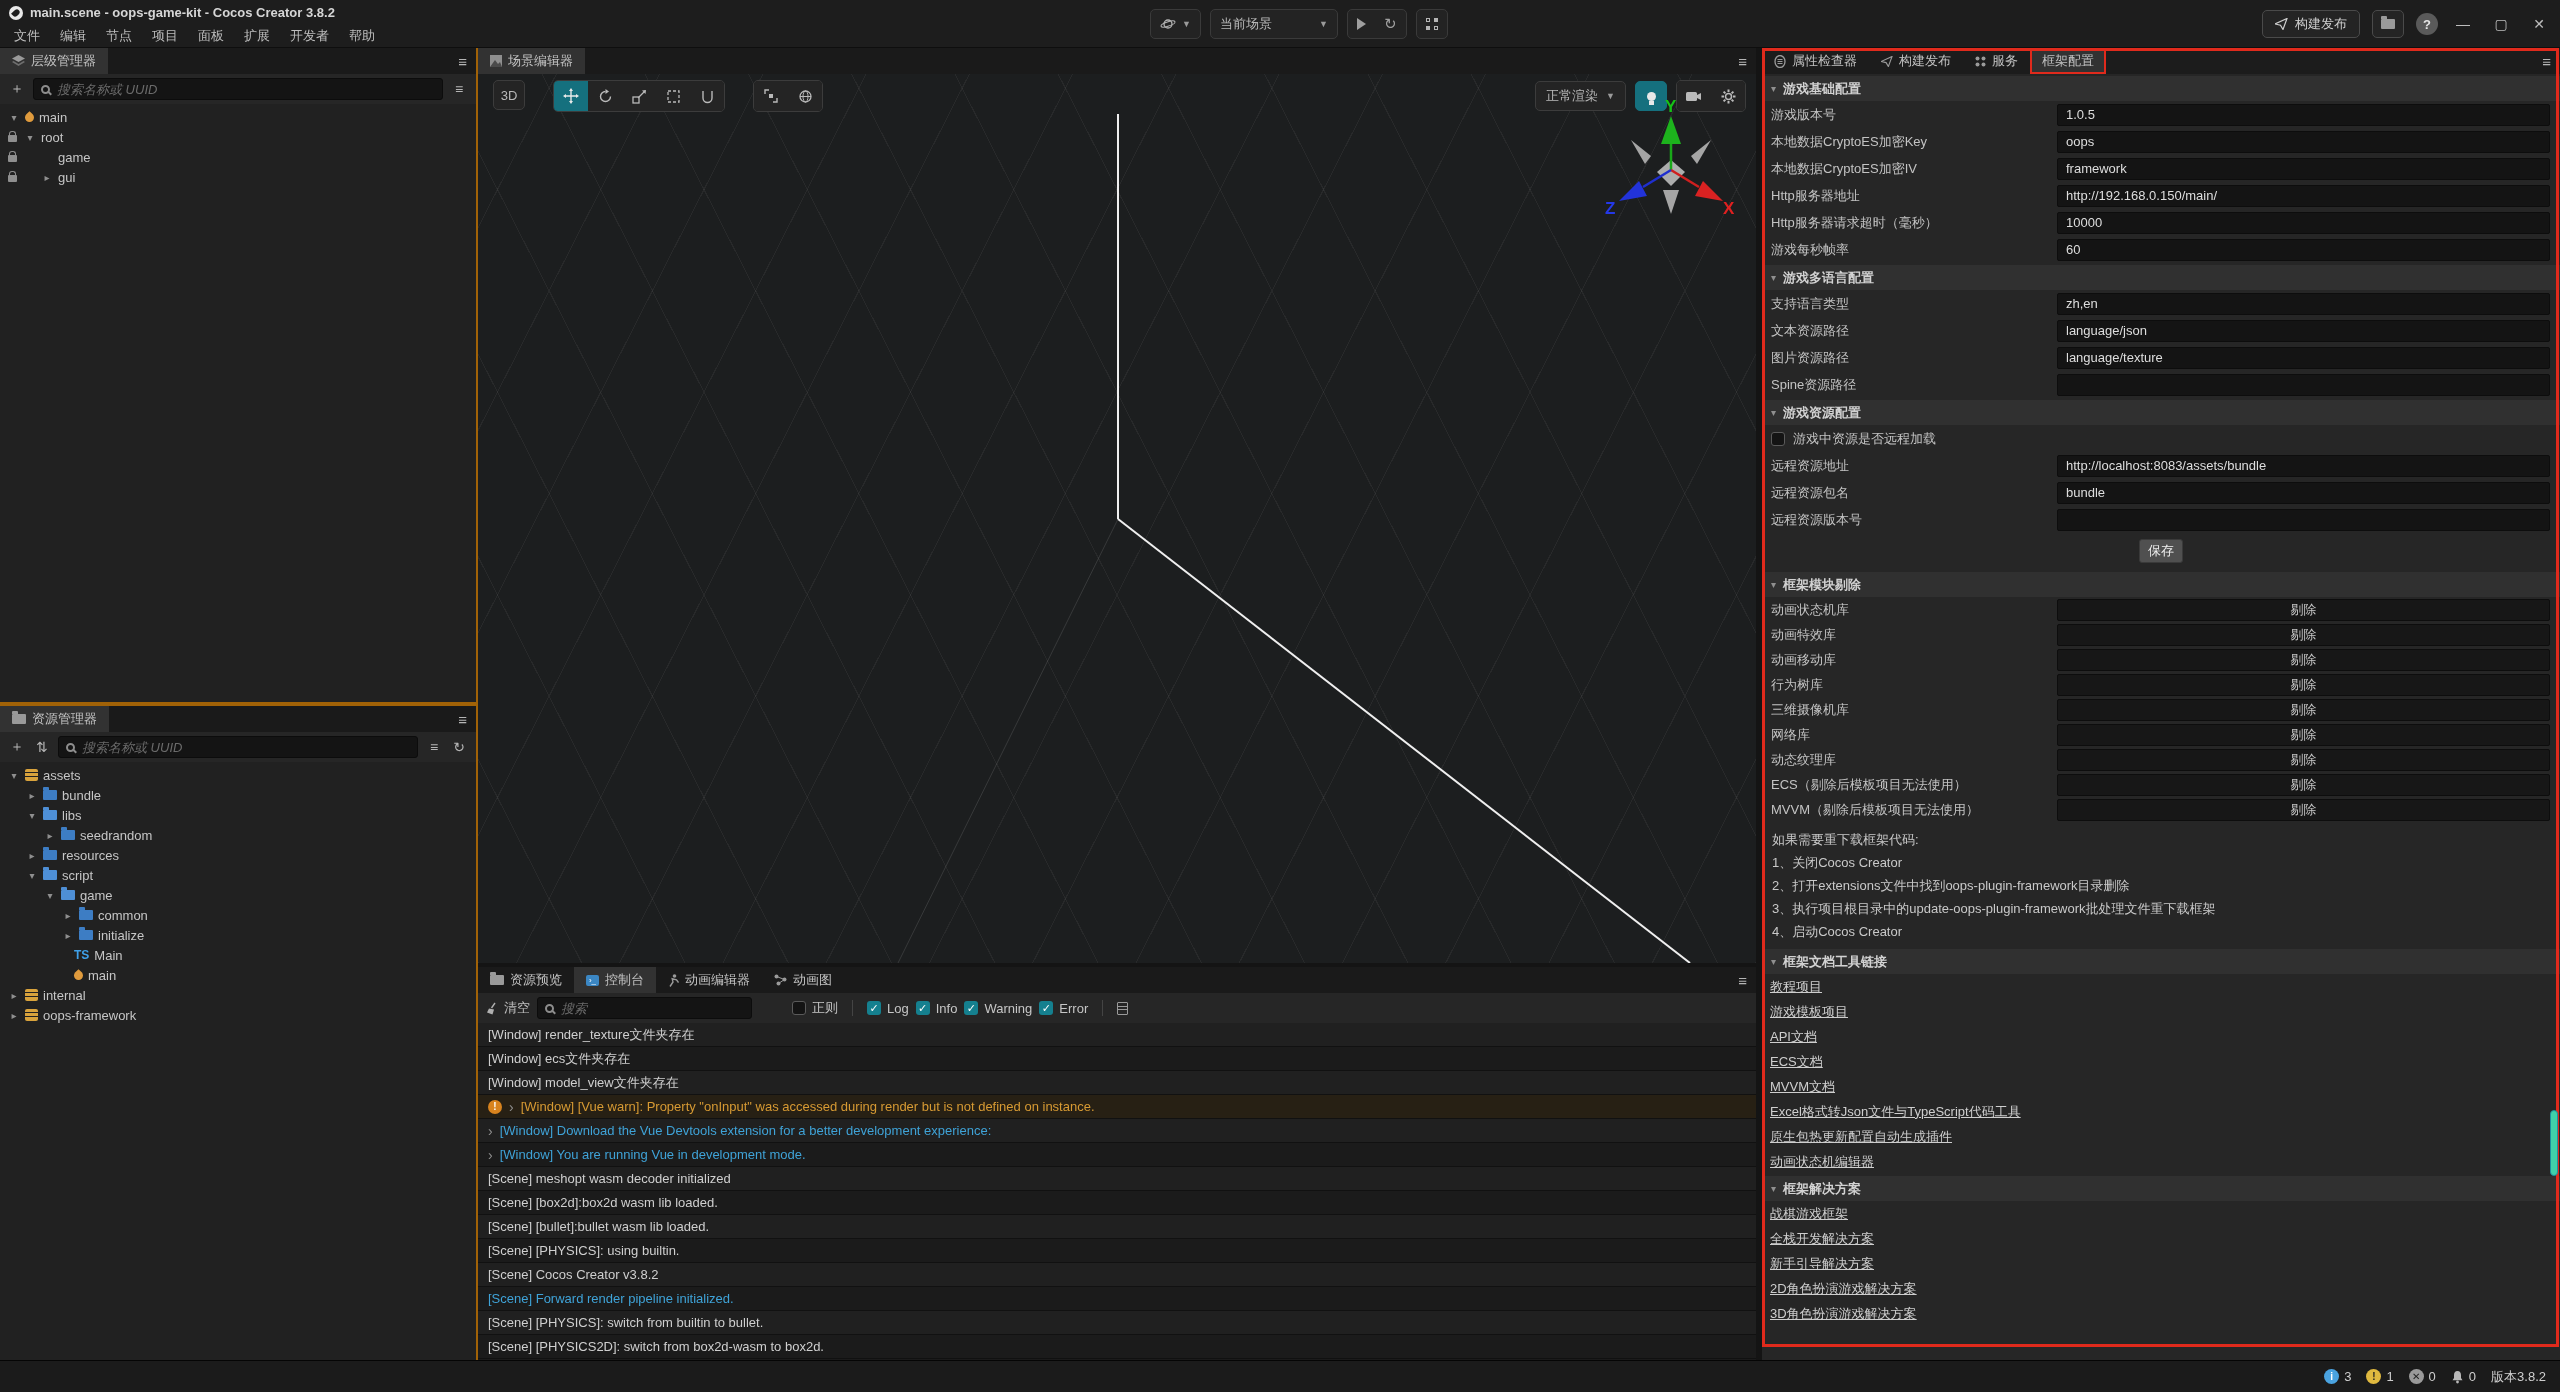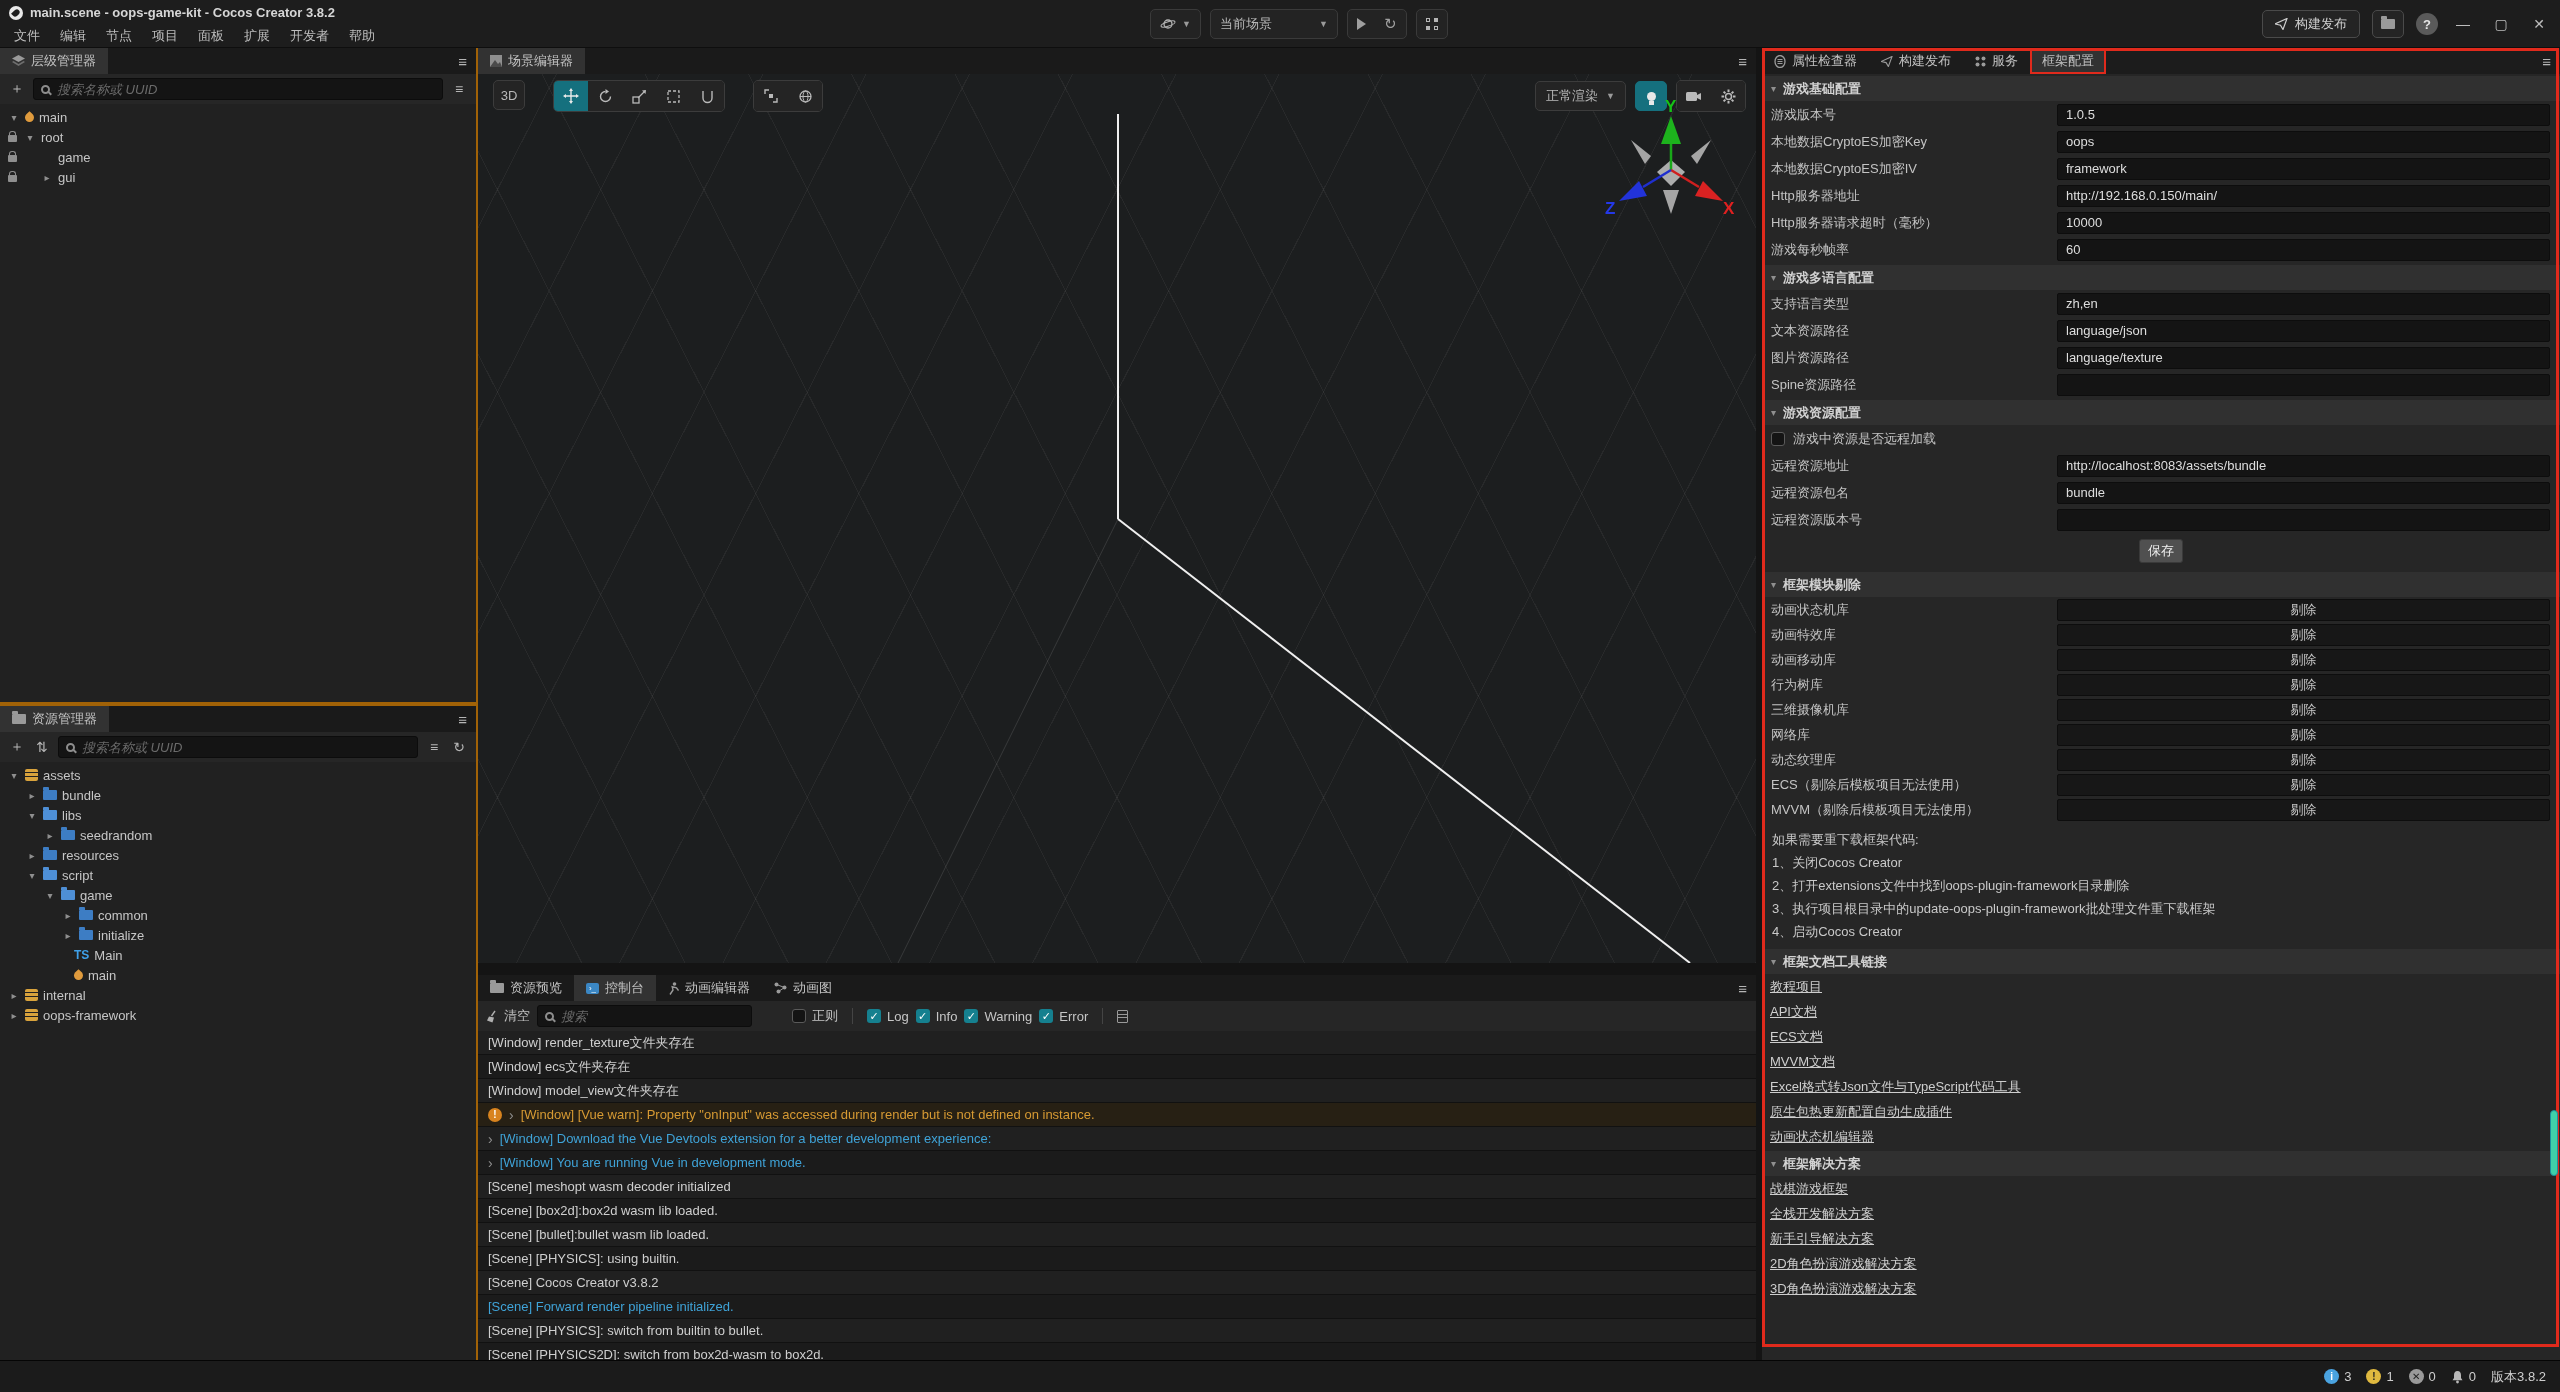--- a/index.html
+++ b/index.html
@@ -73,21 +73,21 @@
   .sbtn{height:30px;min-width:32px;border:1px solid #3c3c3c;background:#242424;border-radius:5px;display:flex;align-items:center;justify-content:center;color:#b9b9b9;padding:0 6px}
   .sgroup{display:flex;border:1px solid #3c3c3c;border-radius:5px;overflow:hidden}
   .sgroup .gbtn{width:34px;height:30px;background:#242424;display:flex;align-items:center;justify-content:center}
   .gbtn.sel{background:#15707e}
   .scene-viewctl{position:absolute;top:6px;right:10px;display:flex;gap:9px;align-items:center}
   .bulb{width:9px;height:9px;border-radius:50%;background:#e8e8e8;position:relative}
   .bulb::after{content:"";position:absolute;left:2px;bottom:-4px;width:5px;height:4px;background:#e8e8e8}
   .whitelines,.gizmo{position:absolute;pointer-events:none}
 
   
-  .console{flex:1;margin-right:6px;margin-top:12px}
+  .console{flex:1;margin-right:6px;margin-top:4px}
   .termic{width:13px;height:11px;background:#3b87c4;border-radius:2px;color:#fff;font-size:8px;line-height:11px;text-align:center}
   .cb{width:14px;height:14px;border-radius:3px;background:#15808f;color:#fff;font-size:11px;line-height:14px;text-align:center;flex:0 0 auto}
   .cb.un{background:#141414;border:1px solid #5a5a5a;color:transparent}
   .filters{display:flex;align-items:center;gap:6px;color:#c6c6c6}
   .vsep{width:1px;height:16px;background:#444;margin:0 7px}
   .docic{width:11px;height:13px;border:1px solid #9a9a9a;border-radius:1px;background:linear-gradient(transparent 3px,#9a9a9a 3px 4px,transparent 4px 6px,#9a9a9a 6px 7px,transparent 7px)}
   .logs{flex:1;overflow:hidden;background:#1b1b1b}
   .lrow{height:24px;display:flex;align-items:center;gap:7px;padding:0 10px;color:#cfcfcf;font-size:13px;border-bottom:1px solid #111}
   .lrow:nth-child(odd){background:#202020}
   .lrow.warn{color:#d79a33;background:#272014}
@@ -737,20 +737,23 @@
         </div>
 
         <div class="sechead">
             <span class="ar">▾</span>
             <span>框架文档工具链接</span>
           </div>
         <div class="linkrow">
             <a>教程项目</a>
           </div>
         <div class="linkrow">
+            <a>游戏模板项目</a>
+          </div>
+        <div class="linkrow">
             <a>API文档</a>
           </div>
         <div class="linkrow">
             <a>ECS文档</a>
           </div>
         <div class="linkrow">
             <a>MVVM文档</a>
           </div>
         <div class="linkrow">
             <a>Excel格式转Json文件与TypeScript代码工具</a>

